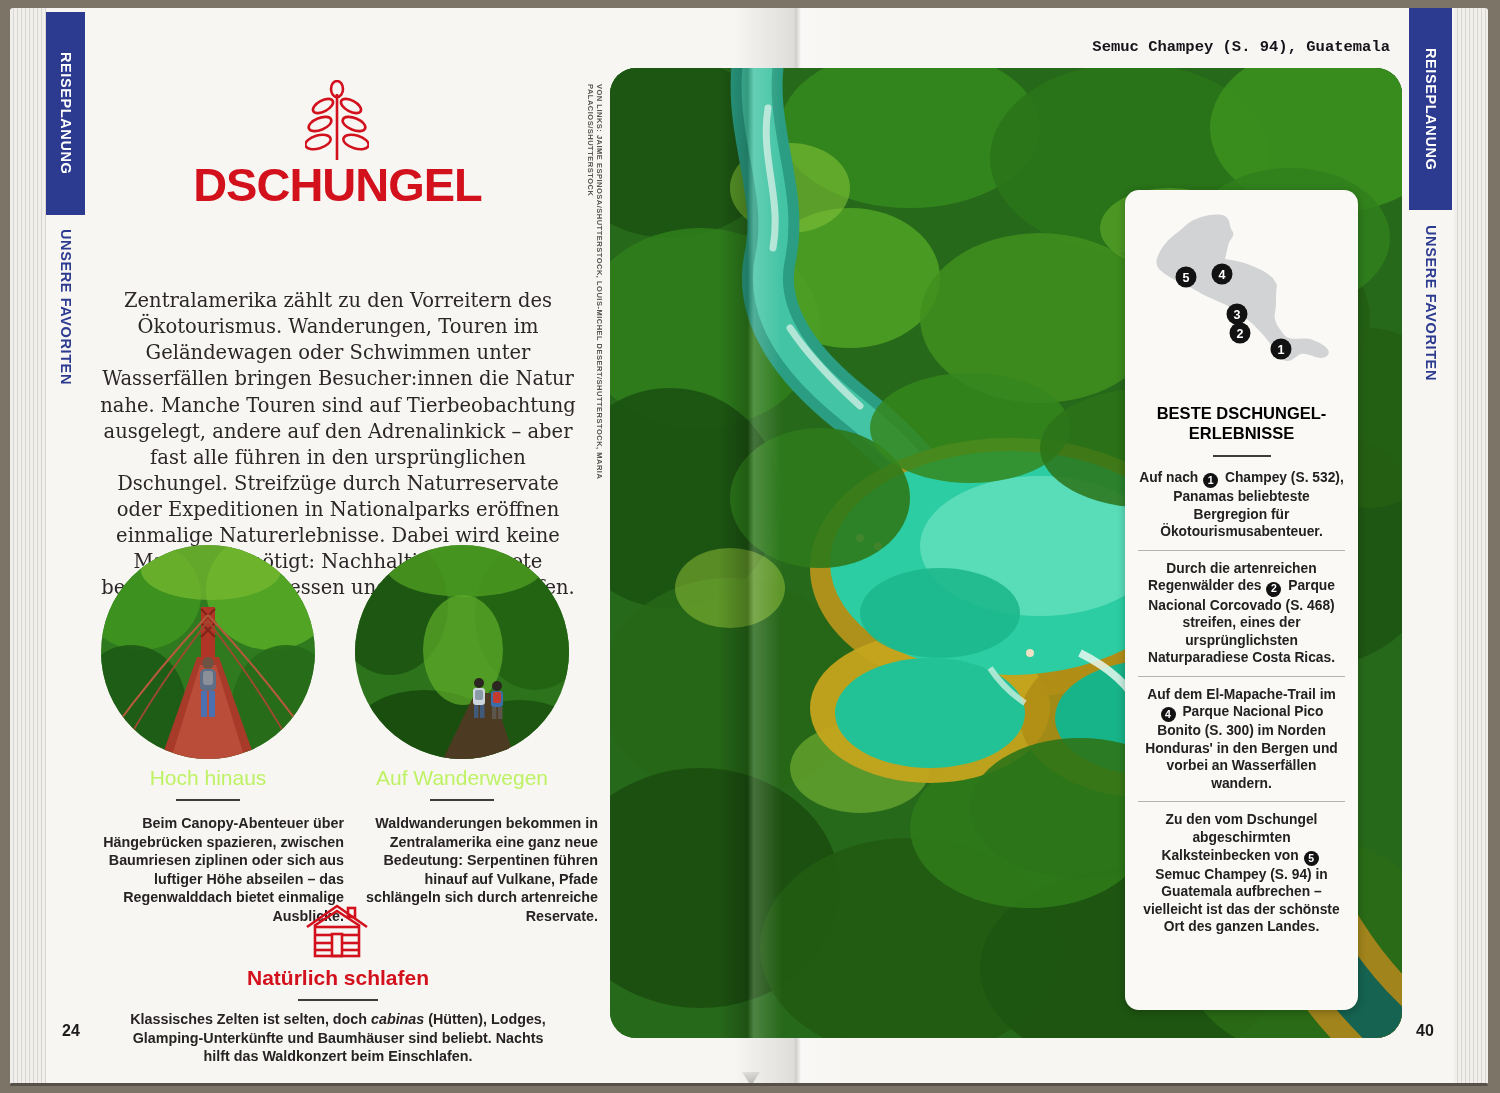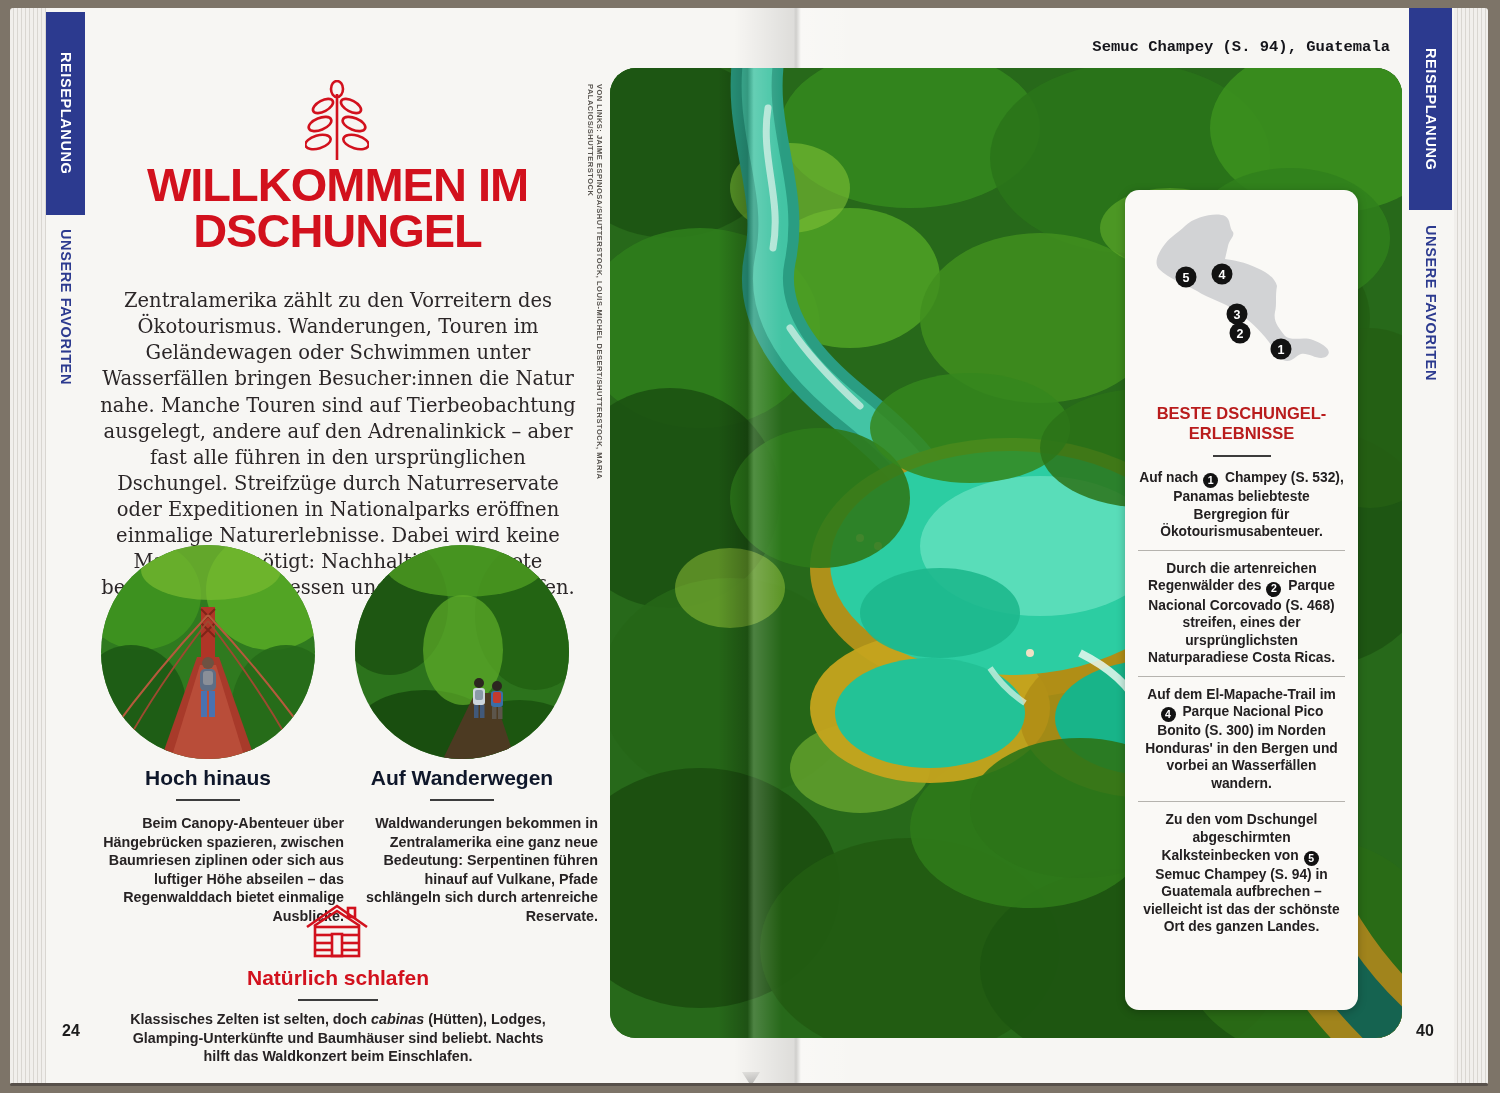--- a/index.html
+++ b/index.html
@@ -35,22 +35,22 @@
 
   
   .leaf-icon{position:absolute;left:305px;top:80px;}
   .page-title{position:absolute;left:75px;top:162px;width:525px;text-align:center;
       color:#d2111d;font-weight:800;font-size:47px;line-height:46px;letter-spacing:-1px;}
   .intro{position:absolute;left:92px;top:288px;width:492px;text-align:center;
       font-family:"DejaVu Serif",serif;font-size:19.5px;line-height:1.34;color:#2b2627;}
   .circle{position:absolute;width:214px;height:214px;border-radius:50%;overflow:hidden;}
   .circle-1{left:101px;top:545px;}
   .circle-2{left:355px;top:545px;}
-  .feat-cap{position:absolute;width:240px;text-align:center;color:#0f172a;
-      font-size:21px;font-weight:700;top:766px;}
+  .feat-cap{position:absolute;width:240px;text-align:center;color:#bef264;
+      font-size:21px;font-weight:400;top:766px;}
   .cap-1{left:88px;} .cap-2{left:342px;}
   .rule{height:2px;background:#3c3c3c;margin:0 auto;}
   .rule-cap{position:absolute;top:799px;width:64px;}
   .rule-c1{left:176px;} .rule-c2{left:430px;}
   .feat-text{position:absolute;width:248px;text-align:right;top:814px;
       font-size:14.3px;font-weight:700;line-height:1.3;color:#272324;margin-left:12px;}
   .ft-1{left:84px;} .ft-2{left:338px;}
   .cabin-icon{position:absolute;left:303px;top:900px;}
   .sleep-cap{position:absolute;left:138px;top:966px;width:400px;text-align:center;
       color:#d2111d;font-size:21px;font-weight:800;}
@@ -71,21 +71,21 @@
       background:linear-gradient(90deg,rgba(0,0,0,0) 0%,rgba(0,0,0,.22) 46%,
       rgba(255,255,255,.18) 56%,rgba(0,0,0,0) 100%);}
   .credit{position:absolute;left:586px;top:84px;height:490px;writing-mode:vertical-rl;
       font-size:7.5px;letter-spacing:.5px;color:#58544f;font-weight:bold;}
 
   
   .card{position:absolute;left:1125px;top:190px;width:233px;height:820px;
       background:#faf9f6;border-radius:14px;box-shadow:0 2px 8px rgba(0,0,0,.25);
       overflow:hidden;}
   .card-map{display:block;margin:14px auto 0;}
-  .card-heading{margin:14px 10px 0;text-align:center;color:#b91c1c;
+  .card-heading{margin:14px 10px 0;text-align:center;color:#000000;
       font-size:16.5px;font-weight:800;line-height:1.22;}
   .rule-card{width:58px;margin:12px auto 0;}
   .card-items{margin:0 13px;}
   .card-item{border-top:1px solid #b5b3ae;padding:9px 0;}
   .card-item:first-child{border-top:none;padding-top:12px;}
   .card-item p{margin:0;text-align:center;font-size:13.8px;font-weight:700;
       line-height:1.27;color:#232021;}
   .card-item strong{font-weight:800;}
   .badge{display:inline-flex;width:15px;height:15px;border-radius:50%;background:#121212;
       color:#fff;font-size:10.5px;font-weight:bold;align-items:center;justify-content:center;
@@ -117,21 +117,20 @@
       <ellipse cx="18" cy="26" rx="11" ry="5.5" transform="rotate(-28 18 26)"></ellipse>
       <ellipse cx="46" cy="26" rx="11" ry="5.5" transform="rotate(28 46 26)"></ellipse>
       <ellipse cx="15" cy="44" rx="12" ry="6" transform="rotate(-22 15 44)"></ellipse>
       <ellipse cx="49" cy="44" rx="12" ry="6" transform="rotate(22 49 44)"></ellipse>
       <ellipse cx="13" cy="62" rx="13" ry="6.5" transform="rotate(-16 13 62)"></ellipse>
       <ellipse cx="51" cy="62" rx="13" ry="6.5" transform="rotate(16 51 62)"></ellipse>
     </svg>
   </div>
 
   <div class="page-title">
-    <div>WILLKOMMEN IM</div>
     <div>DSCHUNGEL</div>
   </div>
   <div class="intro">Zentralamerika zählt zu den Vorreitern des Ökotourismus. Wanderungen, Touren im Geländewagen oder Schwimmen unter Wasserfällen bringen Besucher:innen die Natur nahe. Manche Touren sind auf Tierbeobachtung ausgelegt, andere auf den Adrenalinkick – aber fast alle führen in den ursprünglichen Dschungel. Streifzüge durch Naturreservate oder Expeditionen in Nationalparks eröffnen einmalige Naturerlebnisse. Dabei wird keine Machete benötigt: Nachhaltige Angebote bedienen alle Interessen und Erfahrungsstufen.</div>
 
   <div class="circle circle-1">
     <svg width="214" height="214" viewBox="0 0 214 214">
       <rect width="214" height="214" fill="#2f7a1f"></rect>
       <ellipse cx="40" cy="50" rx="60" ry="55" fill="#3f941f" opacity=".9"></ellipse>
       <ellipse cx="170" cy="45" rx="65" ry="60" fill="#57a825" opacity=".9"></ellipse>
       <ellipse cx="30" cy="160" rx="55" ry="60" fill="#1d5a14" opacity=".9"></ellipse>

